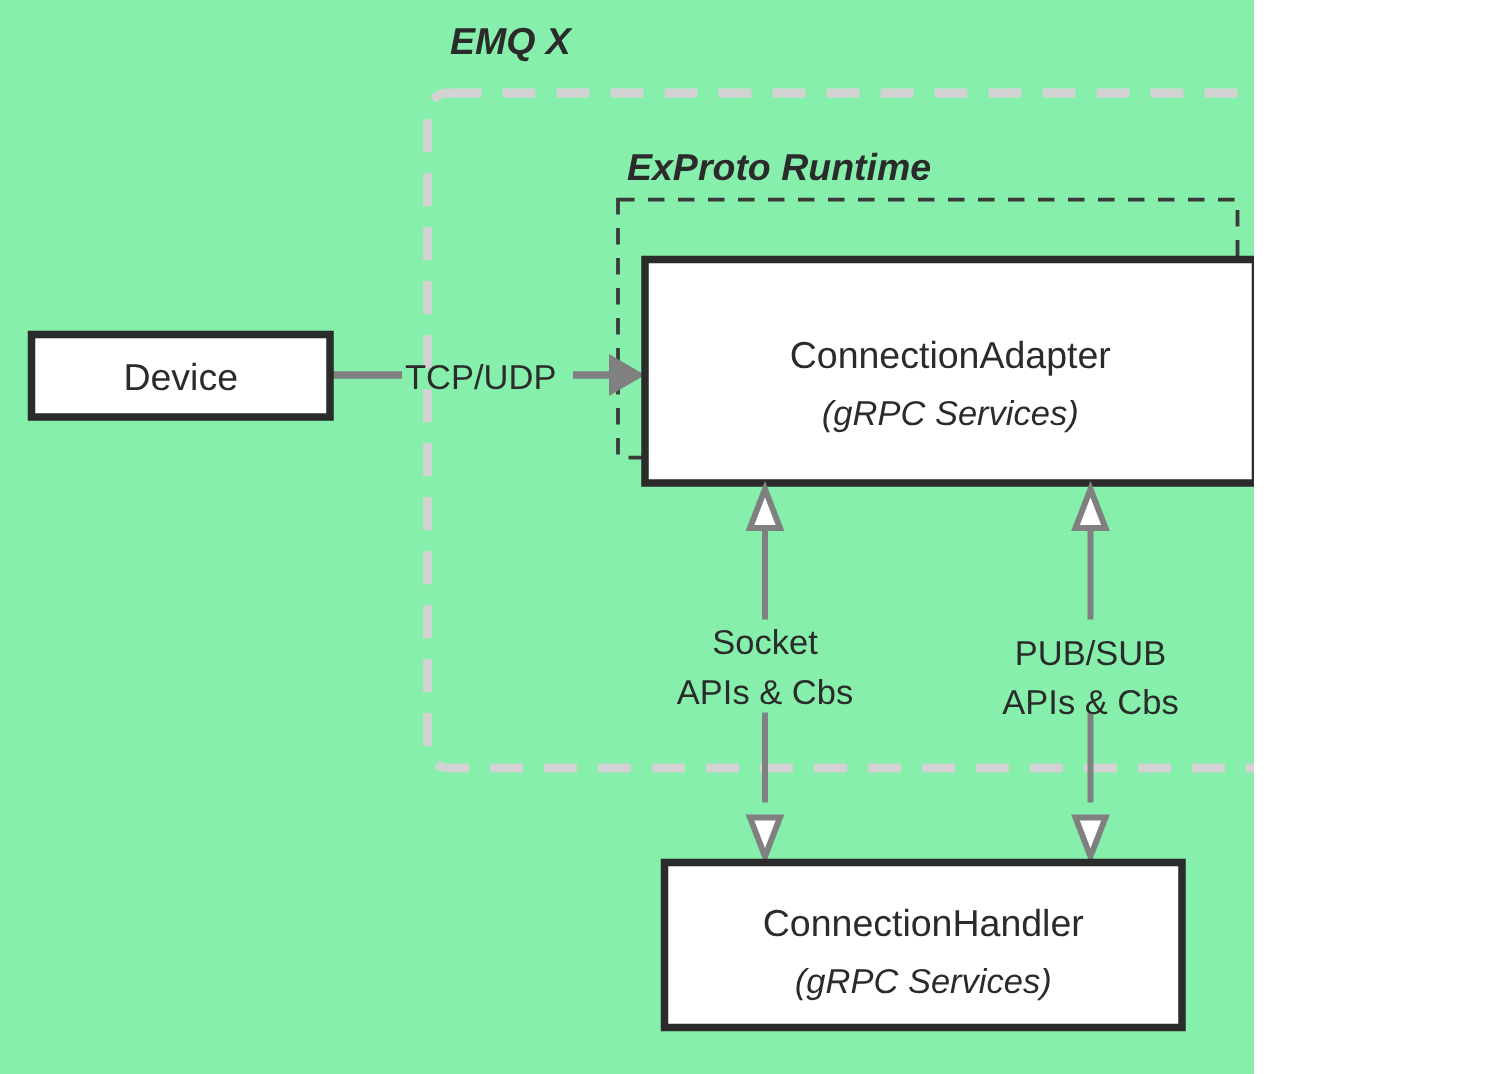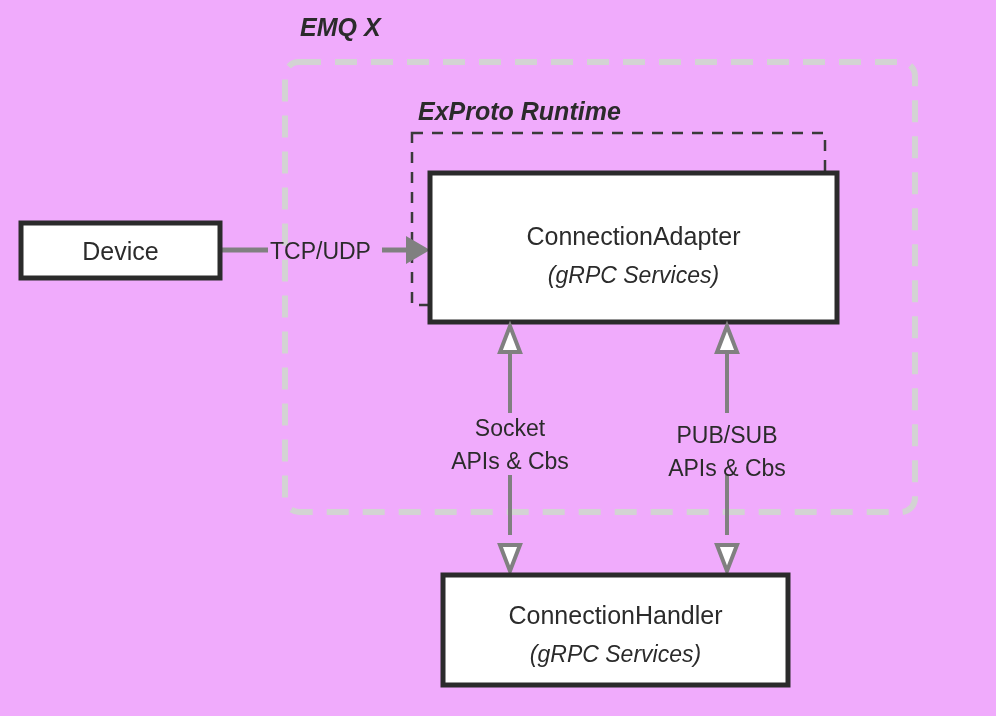--- a/index.html
+++ b/index.html
@@ -2,23 +2,23 @@
 <html><head>
 <meta charset="utf-8">
 <style>
   html, body {
     margin: 0;
     padding: 0;
     background: #ffffff;
   }
   #canvas {
     position: relative;
-    width: 996px;
+    width: 836px;
     height: 716px;
-    background: #f0abfc;
+    background: #86efac;
     font-family: "Liberation Sans", sans-serif;
     overflow: hidden;
   }
   svg#diagram {
     position: absolute;
     left: 0;
     top: 0;
     width: 996px;
     height: 716px;
   }

